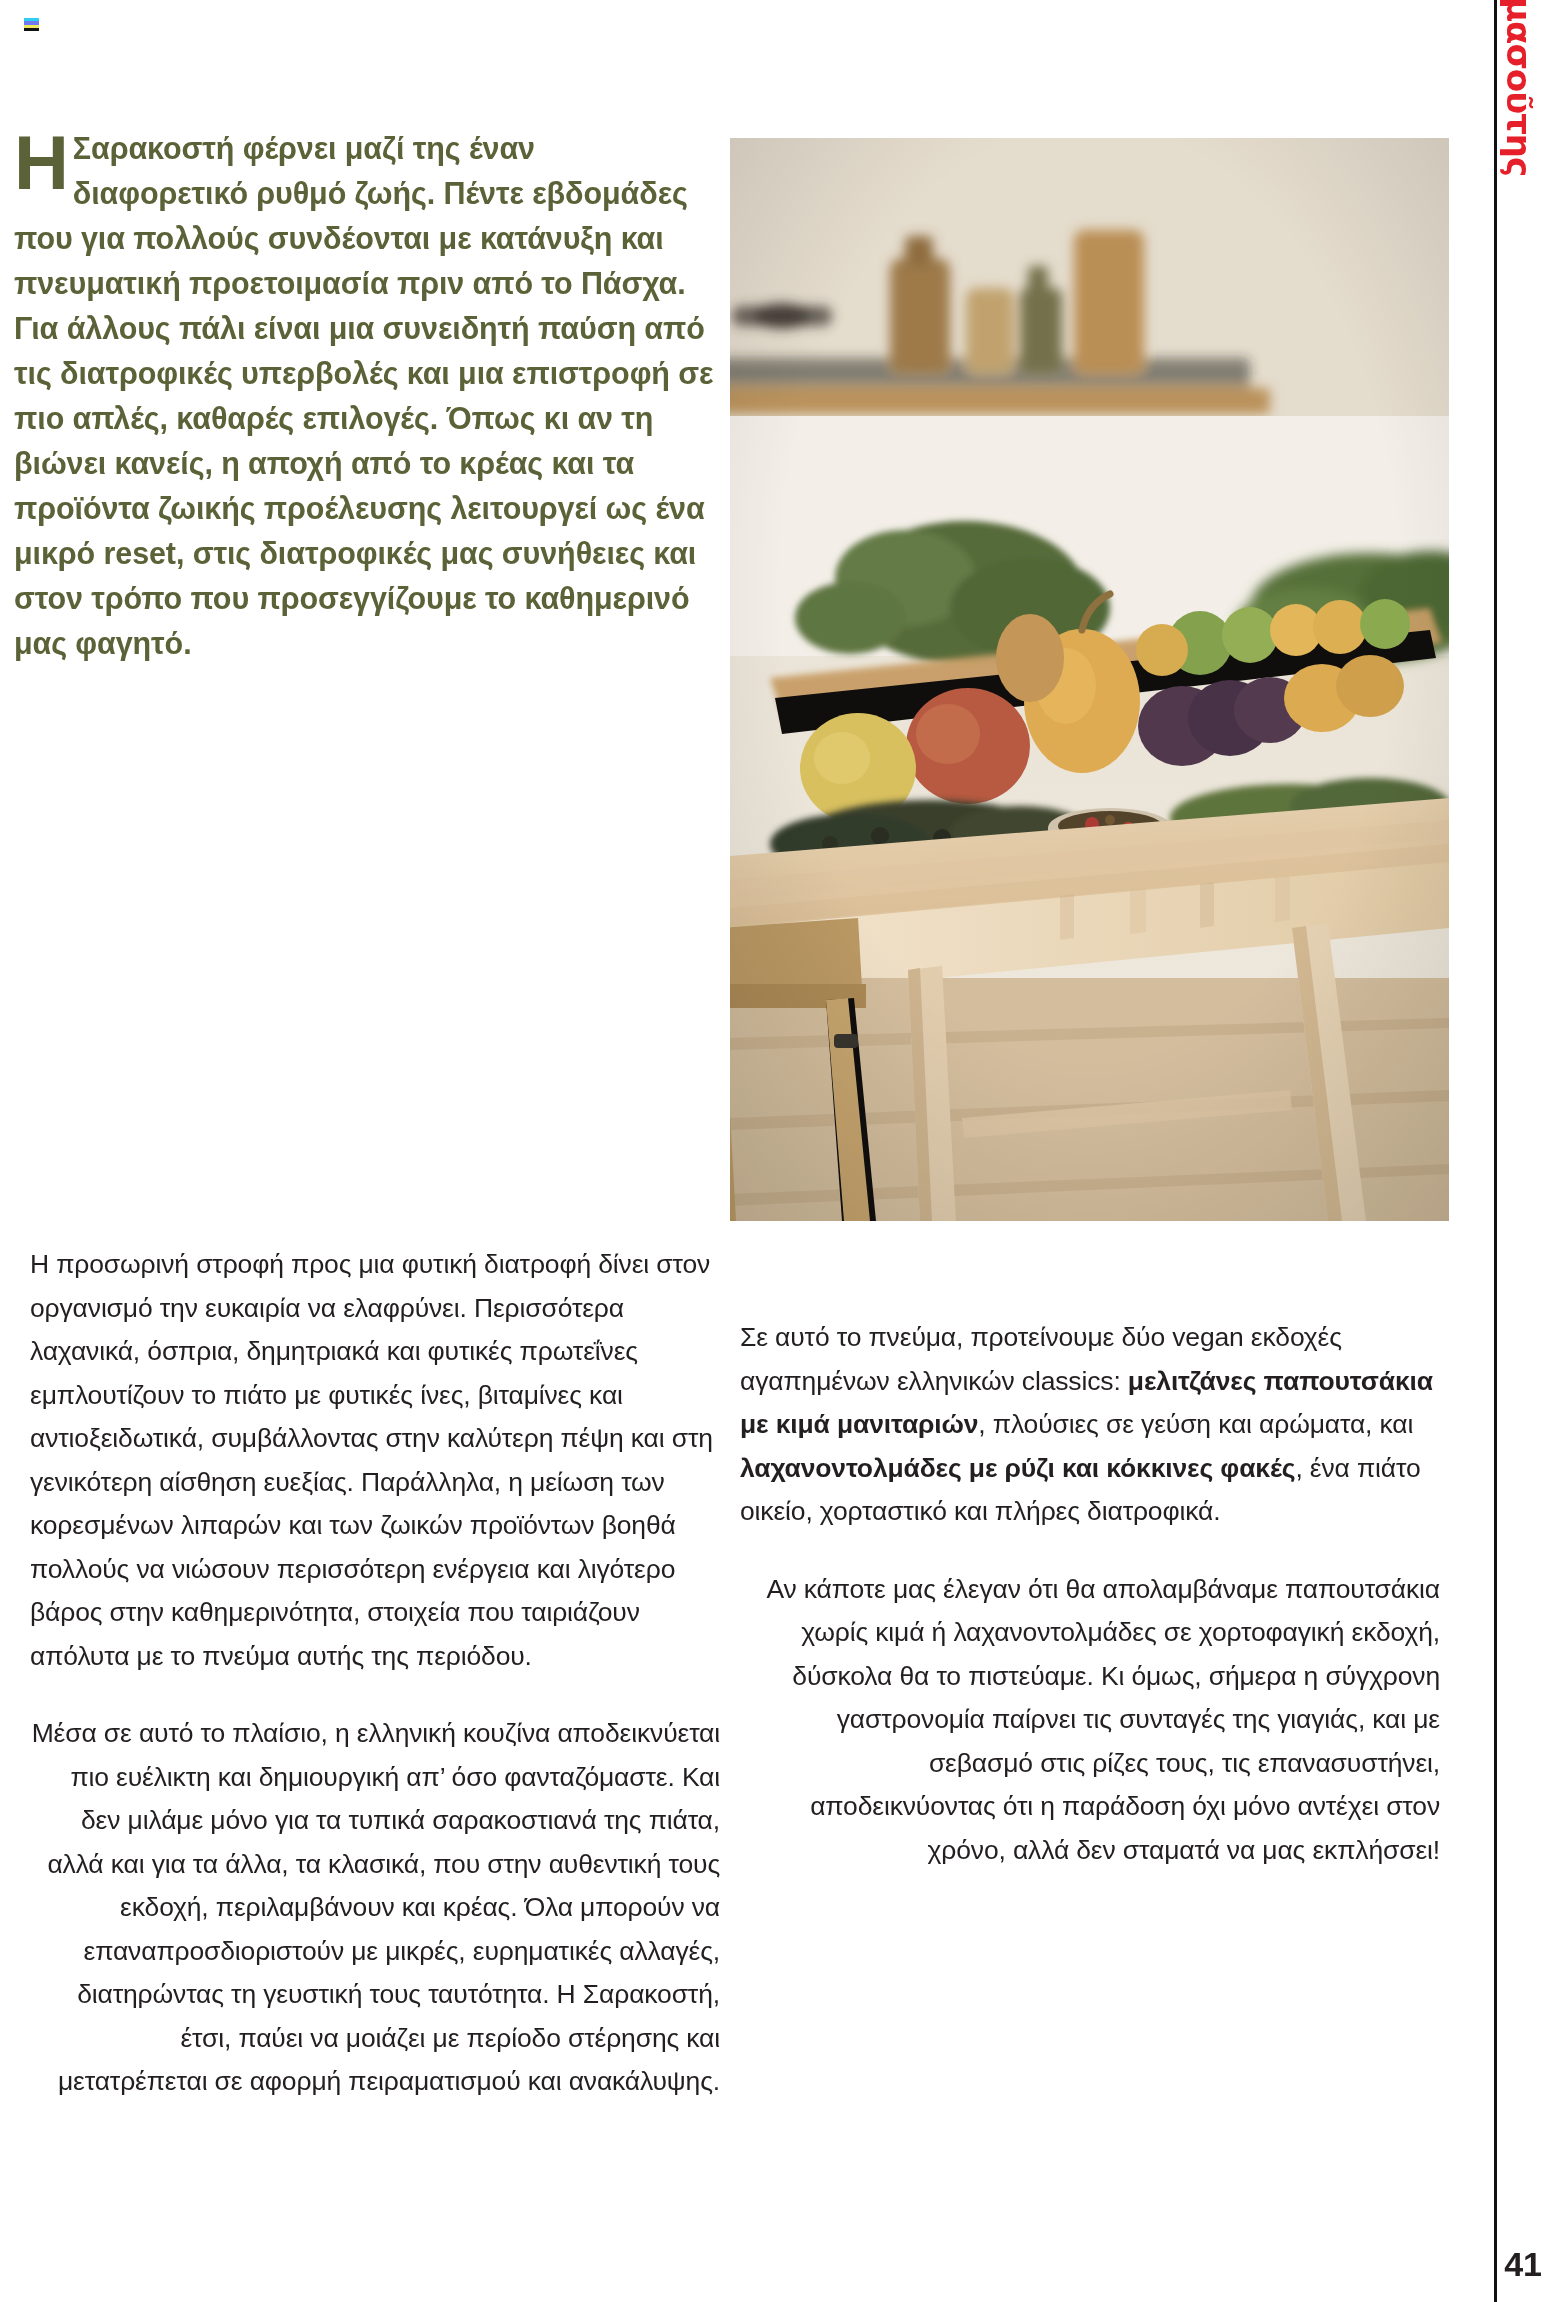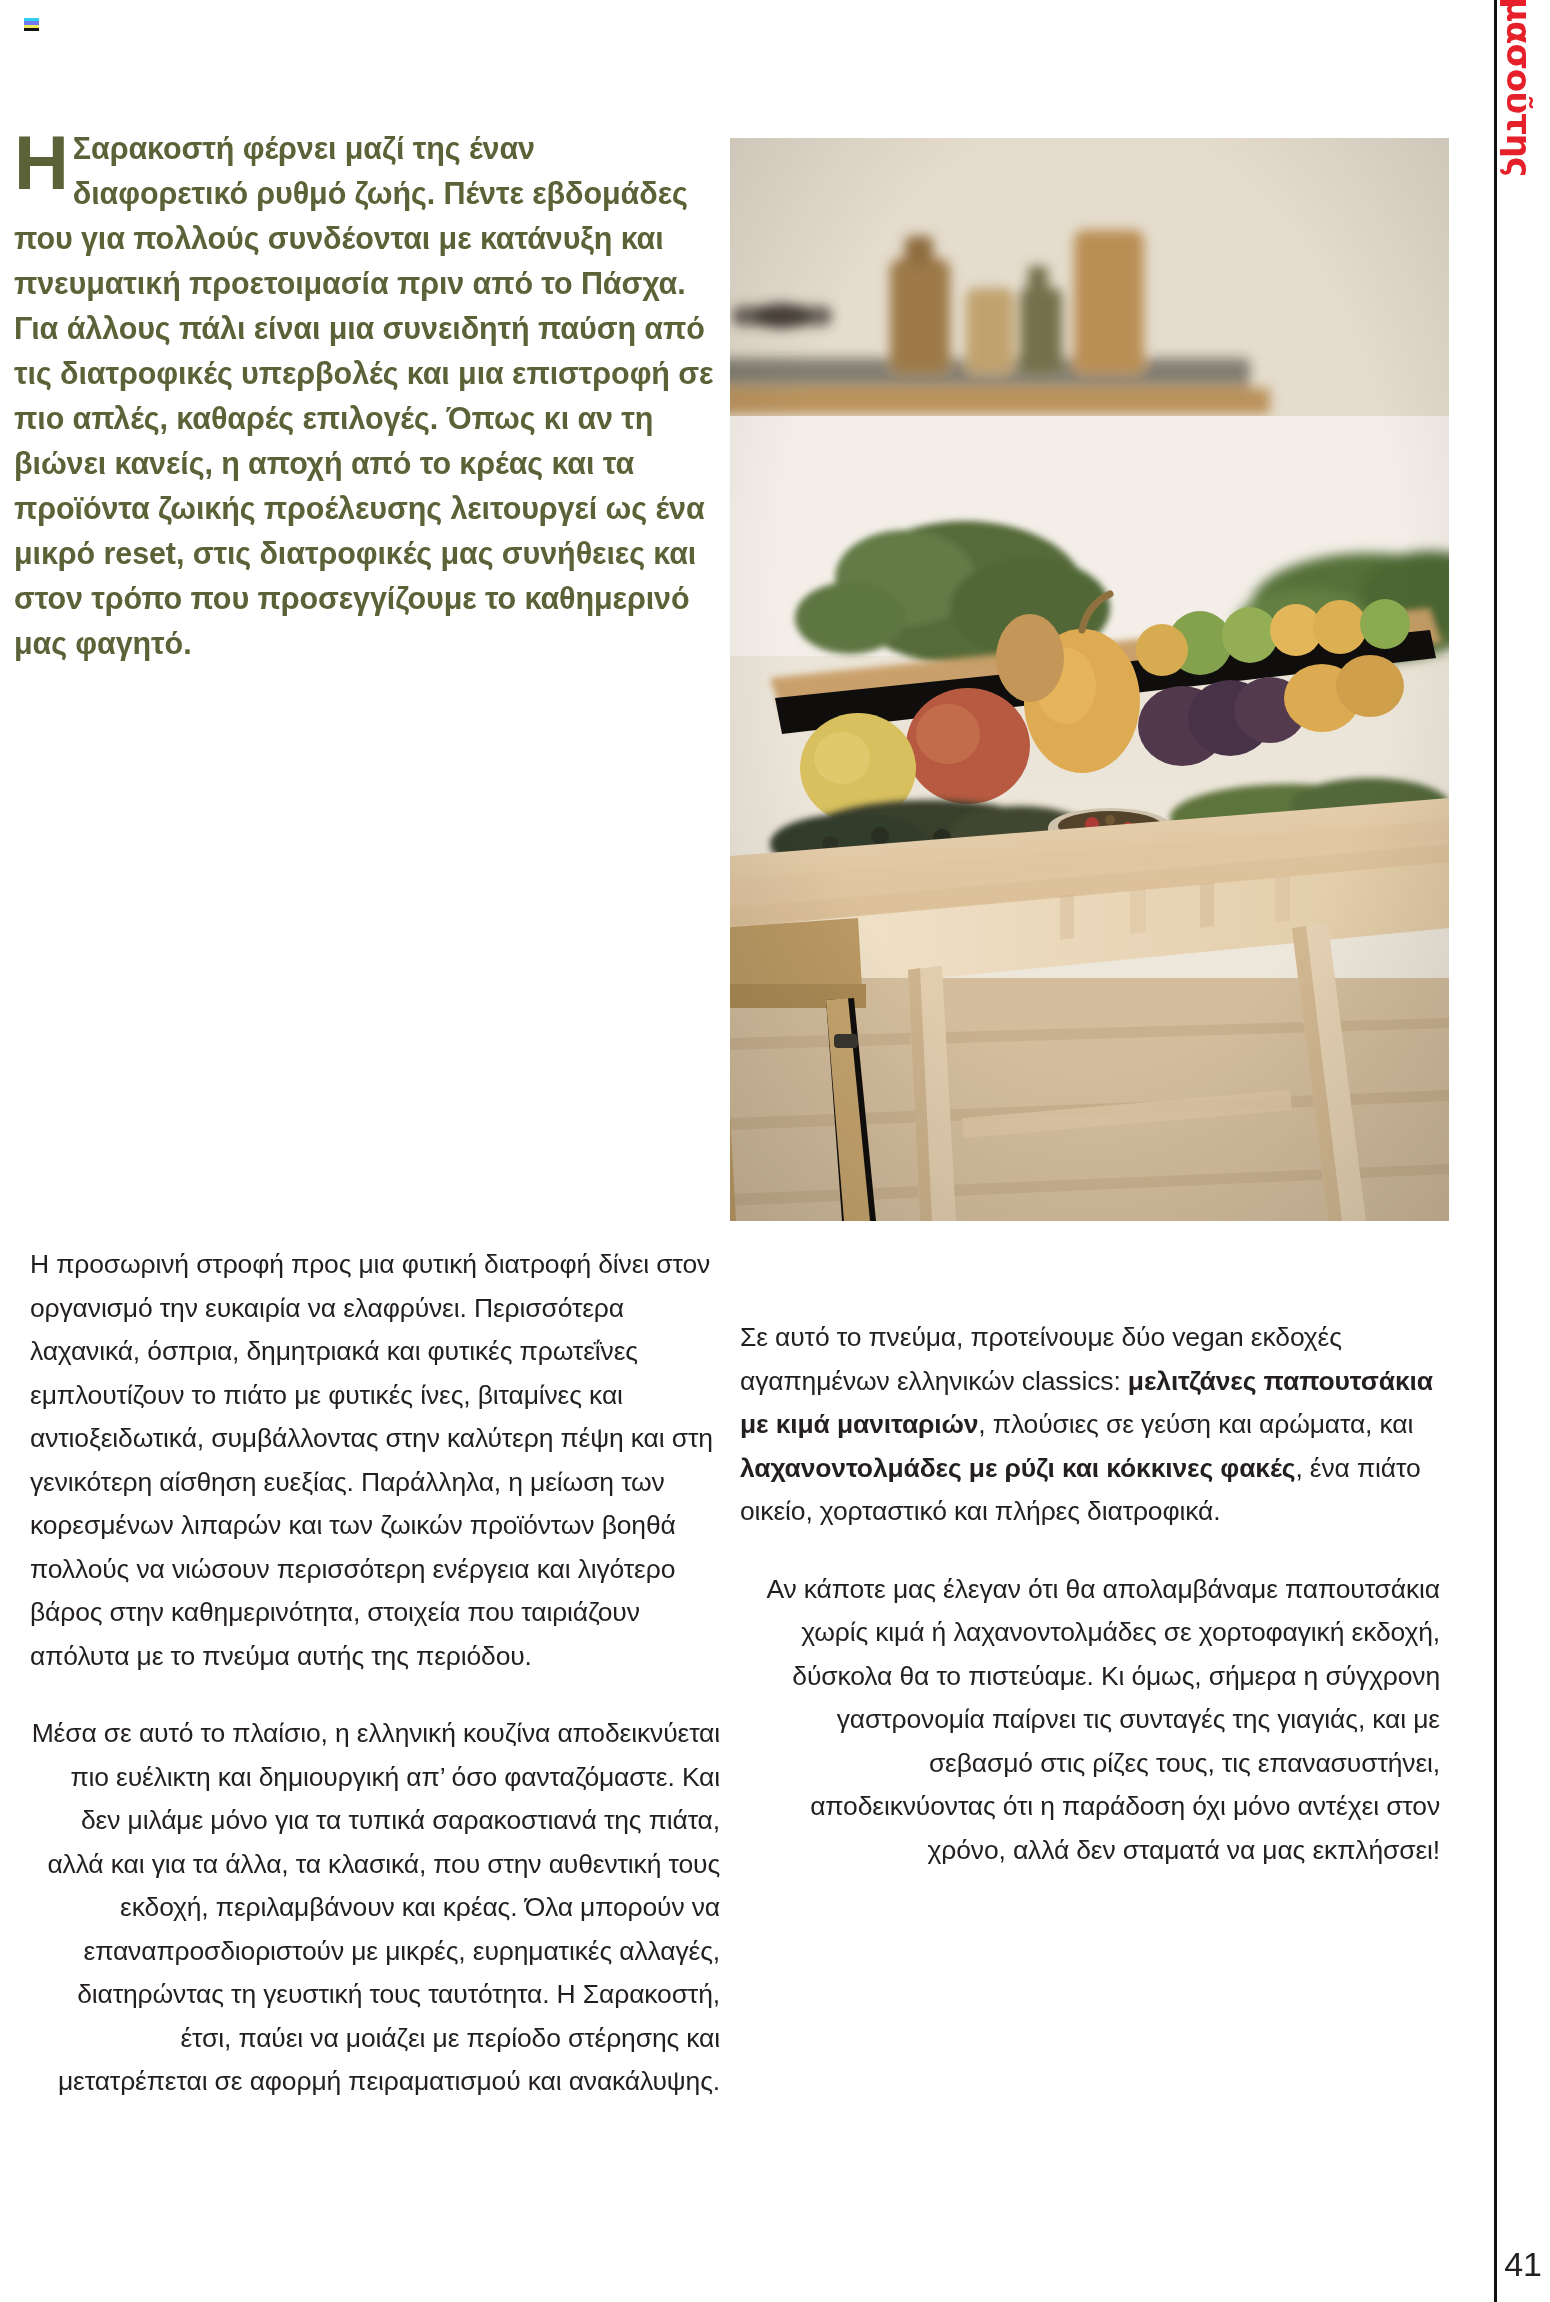--- a/index.html
+++ b/index.html
@@ -107,21 +107,21 @@
   .col-right { left: 740px; top: 1290px; width: 700px; margin-top: 26px; }
   .col b { font-weight: 700; }
 
   
   .folio {
     position: absolute;
     right: 8px;
     bottom: 18px;
     font-size: 34px;
     color: #231f20;
-    font-weight: 400;
+    font-weight: 700;
   }
 </style>
 </head>
 <body>
 
 <div class="page">
 
   <div class="colorbar">
     <i class="cb-c"></i>
     <i class="cb-m"></i>

